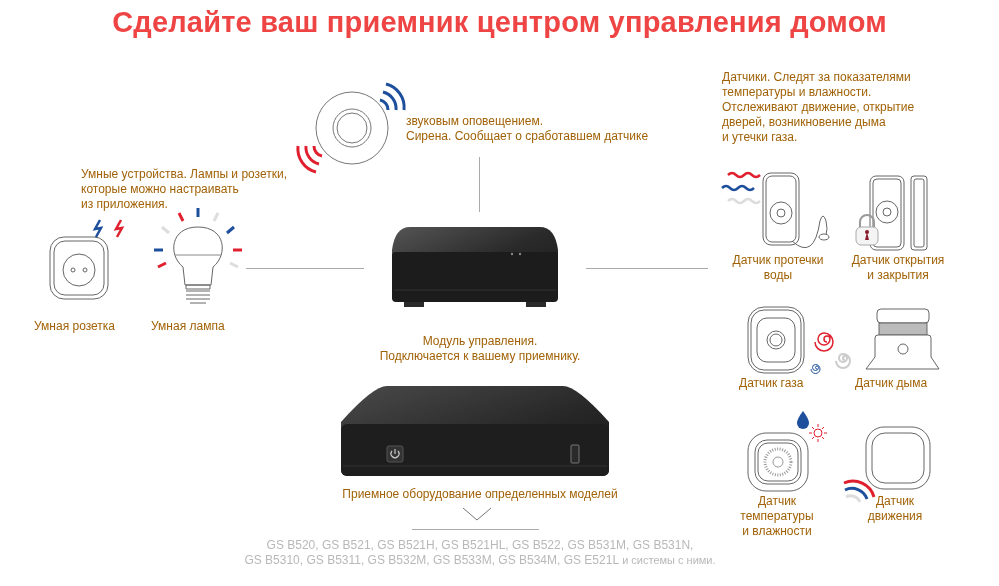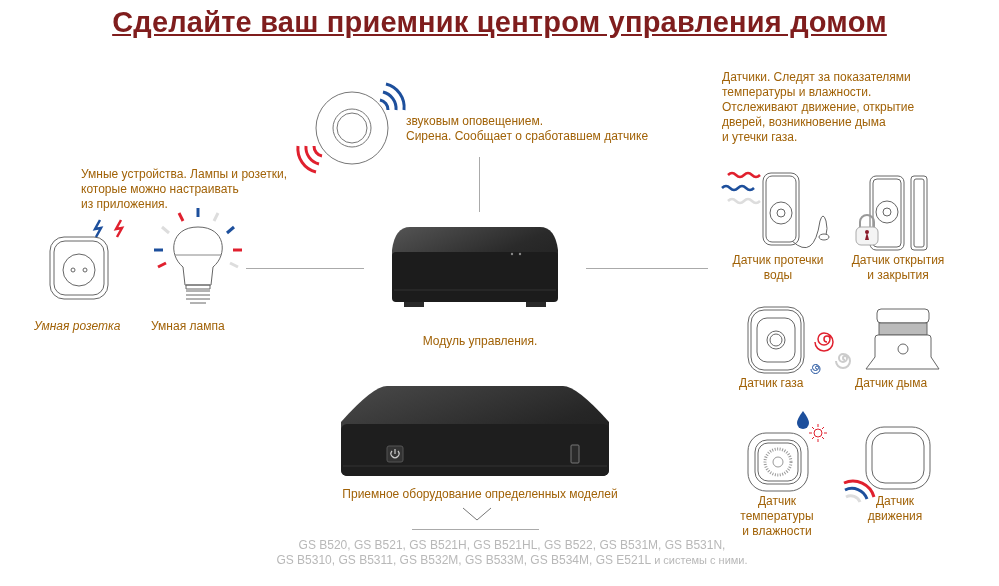--- a/index.html
+++ b/index.html
@@ -1,18 +1,18 @@
 <!DOCTYPE html>
 <html><head>
 <meta charset="utf-8">
 <style>
   html,body{margin:0;padding:0;background:#fff;}
   body{width:999px;height:586px;position:relative;overflow:hidden;font-family:"Liberation Sans",sans-serif;color:#555;}
   .abs{position:absolute;}
-  .title{left:0;top:6px;width:999px;text-align:center;font-size:29px;font-weight:bold;color:#7f1d1d;letter-spacing:0.2px;text-decoration:underline;}
+  .title{left:0;top:6px;width:999px;text-align:center;font-size:29px;font-weight:bold;color:#ef4444;letter-spacing:0.2px;}
   .txt{font-size:12px;line-height:15px;color:#a16207;}
   .center{text-align:center;}
   .line{background:#aaa;}
   svg{position:absolute;overflow:visible;}
   .models{font-size:12px;line-height:15px;color:#b8b8b8;text-align:center;}
 </style>
 </head>
 <body>
 
 <div class="abs title">Сделайте ваш приемник центром управления домом</div>
@@ -55,21 +55,21 @@
   <line x1="50" y1="3" x2="50" y2="12" stroke="#1d4f9c" stroke-width="3"></line>
   <line x1="31" y1="8" x2="35" y2="16" stroke="#e0202e" stroke-width="3"></line>
   <line x1="70" y1="8" x2="66" y2="16" stroke="#ddd" stroke-width="3"></line>
   <line x1="86" y1="22" x2="79" y2="28" stroke="#1d4f9c" stroke-width="3"></line>
   <line x1="14" y1="22" x2="21" y2="28" stroke="#ddd" stroke-width="3"></line>
   <line x1="6" y1="45" x2="15" y2="45" stroke="#1d4f9c" stroke-width="3"></line>
   <line x1="85" y1="45" x2="94" y2="45" stroke="#e0202e" stroke-width="3"></line>
   <line x1="10" y1="62" x2="18" y2="58" stroke="#e0202e" stroke-width="3"></line>
   <line x1="82" y1="58" x2="90" y2="62" stroke="#ddd" stroke-width="3"></line>
 </svg>
-<div class="abs txt" style="left:34px;top:319px;font-style:italic;">Умная розетка</div>
+<div class="abs txt" style="left:34px;top:319px;">Умная розетка</div>
 <div class="abs txt" style="left:151px;top:319px;">Умная лампа</div>
 <div class="abs line" style="left:246px;top:268px;width:118px;height:1px;"></div>
 
 <svg style="left:390px;top:222px;width:170px;height:90px;" viewBox="0 0 170 90">
   <defs>
     <linearGradient id="gtop" x1="0" y1="0" x2="1" y2="1">
       <stop offset="0" stop-color="#555"></stop>
         <stop offset="0.5" stop-color="#2a2a2a"></stop>
         <stop offset="1" stop-color="#1a1a1a"></stop>
     </linearGradient>
@@ -77,20 +77,21 @@
   <path d="M20 5 L150 5 Q165 5 168 28 L168 72 Q168 80 160 80 L8 80 Q2 80 2 72 L2 28 Q5 5 20 5 Z" fill="url(#gtop)"></path>
   <rect x="2" y="30" width="166" height="50" rx="4" fill="#1c1c1c"></rect>
   <line x1="4" y1="68" x2="166" y2="68" stroke="#333"></line>
   <rect x="14" y="80" width="20" height="5" fill="#2a2a2a"></rect>
   <rect x="136" y="80" width="20" height="5" fill="#2a2a2a"></rect>
   <circle cx="122" cy="32" r="1.2" fill="#888"></circle>
   <circle cx="130" cy="32" r="1.2" fill="#888"></circle>
 </svg>
 <div class="abs txt center" style="left:330px;top:334px;width:300px;">
   <div>Модуль управления.</div>
+  <div>Подключается к вашему приемнику.</div>
 </div>
 
 <svg style="left:337px;top:380px;width:276px;height:100px;" viewBox="0 0 276 100">
   <defs>
     <linearGradient id="gr" x1="0" y1="0" x2="1" y2="1">
       <stop offset="0" stop-color="#4a4a4a"></stop>
         <stop offset="0.6" stop-color="#262626"></stop>
         <stop offset="1" stop-color="#1a1a1a"></stop>
     </linearGradient>
   </defs>
@@ -101,21 +102,21 @@
   <path d="M55 71 a4 4 0 1 0 6 0" stroke="#ccc" fill="none" stroke-width="1.2"></path>
   <line x1="58" y1="69" x2="58" y2="74" stroke="#ccc" stroke-width="1.2"></line>
   <rect x="234" y="65" width="8" height="18" rx="1" fill="#2a2a2a" stroke="#777"></rect>
 </svg>
 <div class="abs" style="left:387px;top:446px;width:16px;height:16px;"></div>
 <div class="abs txt center" style="left:280px;top:487px;width:400px;">Приемное оборудование определенных моделей</div>
 <svg style="left:462px;top:507px;width:30px;height:14px;" viewBox="0 0 30 14">
   <path d="M1 1 L15 13 L29 1" stroke="#777" fill="none" stroke-width="1"></path>
 </svg>
 <div class="abs line" style="left:412px;top:529px;width:127px;height:1px;"></div>
-<div class="abs models" style="left:240px;top:538px;width:480px;margin-left:32px;">
+<div class="abs models" style="left:240px;top:538px;width:480px;">
   <div>GS B520, GS B521, GS B521H, GS B521HL, GS B522, GS B531M, GS B531N,</div>
   <div><span>GS B5310, GS B5311, GS B532M, GS B533M, GS B534M, GS E521L</span><span style="font-size:11px;"> и системы с ними.</span></div>
 </div>
 
 <div class="abs line" style="left:586px;top:268px;width:122px;height:1px;"></div>
 <div class="abs txt" style="left:722px;top:70px;">
   <div>Датчики. Следят за показателями</div>
   <div>температуры и влажности.</div>
   <div>Отслеживают движение, открытие</div>
   <div>дверей, возникновение дыма</div>

